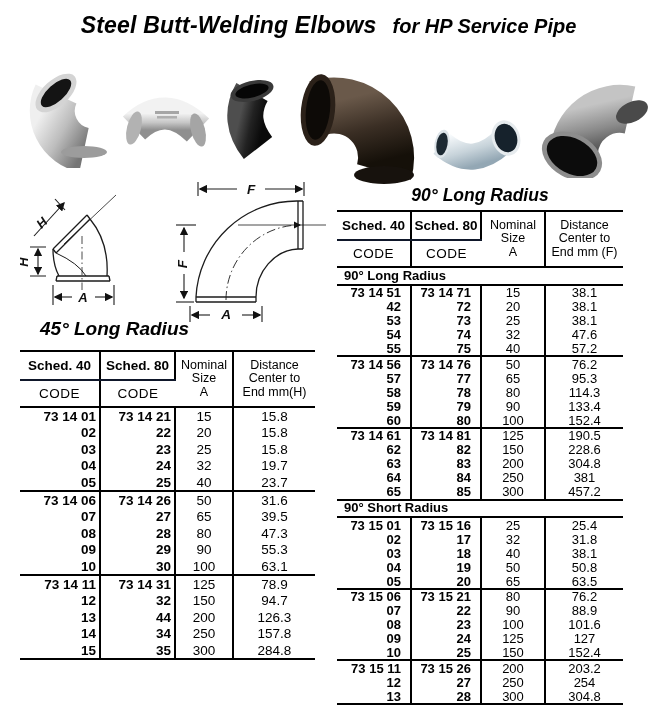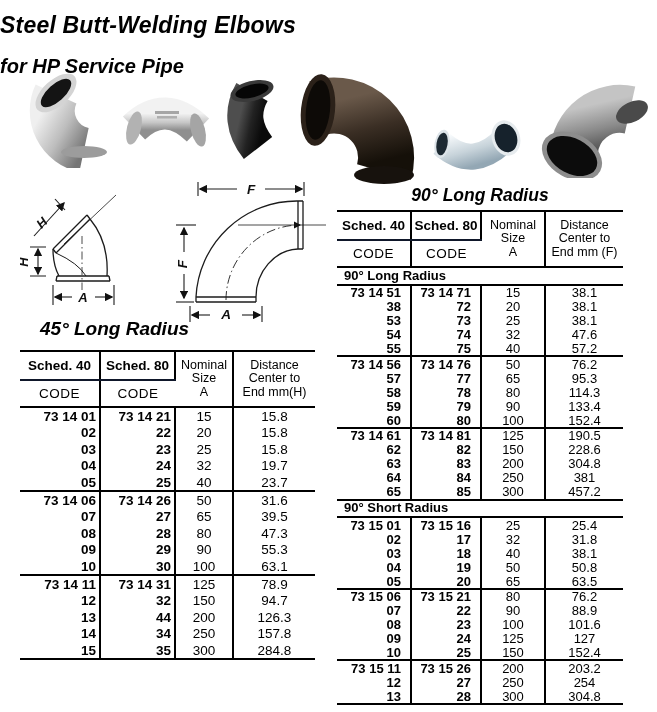--- a/index.html
+++ b/index.html
@@ -1,18 +1,18 @@
 <!DOCTYPE html>
 <html><head>
 <meta charset="utf-8">
 <style>
   html,body{margin:0;padding:0;background:#fff;}
   body{width:657px;height:712px;font-family:"Liberation Sans",sans-serif;color:#000;}
   .page{position:relative;width:657px;height:712px;background:#fff;overflow:hidden;}
-  .title-row{position:absolute;top:12px;left:0;width:100%;display:flex;justify-content:center;align-items:baseline;gap:16px;flex-direction:column;}
+  .title-row{position:absolute;top:12px;left:0;width:100%;display:flex;justify-content:center;align-items:baseline;gap:16px;}
   .t-main{font-size:23px;font-weight:bold;font-style:italic;letter-spacing:.2px;}
   .t-sub{font-size:20px;font-weight:bold;font-style:italic;}
   .photo,.diagram{position:absolute;}
   .col-heading{position:absolute;font-weight:bold;font-style:italic;}
   #h45{left:40px;top:318px;font-size:19px;}
   #h90{left:337px;top:185px;width:286px;text-align:center;font-size:17.5px;}
   .tbl{position:absolute;}
   #t45{left:20px;top:350px;width:295px;}
   #t90{left:337px;top:210px;width:286px;}
   table.spec{border-collapse:collapse;table-layout:fixed;width:100%;border-top:2px solid #000;border-bottom:2px solid #000;}
@@ -357,21 +357,21 @@
           <tr>
             <td colspan="4" class="section">90° Long Radius</td>
           </tr>
           <tr class="block-start">
             <td class="c0">73 14 51</td>
             <td class="c1">73 14 71</td>
             <td class="c2">15</td>
             <td class="c3">38.1</td>
           </tr>
           <tr>
-            <td class="c0">38</td>
+            <td class="c0">42</td>
             <td class="c1">72</td>
             <td class="c2">20</td>
             <td class="c3">38.1</td>
           </tr>
           <tr>
             <td class="c0">53</td>
             <td class="c1">73</td>
             <td class="c2">25</td>
             <td class="c3">38.1</td>
           </tr>

